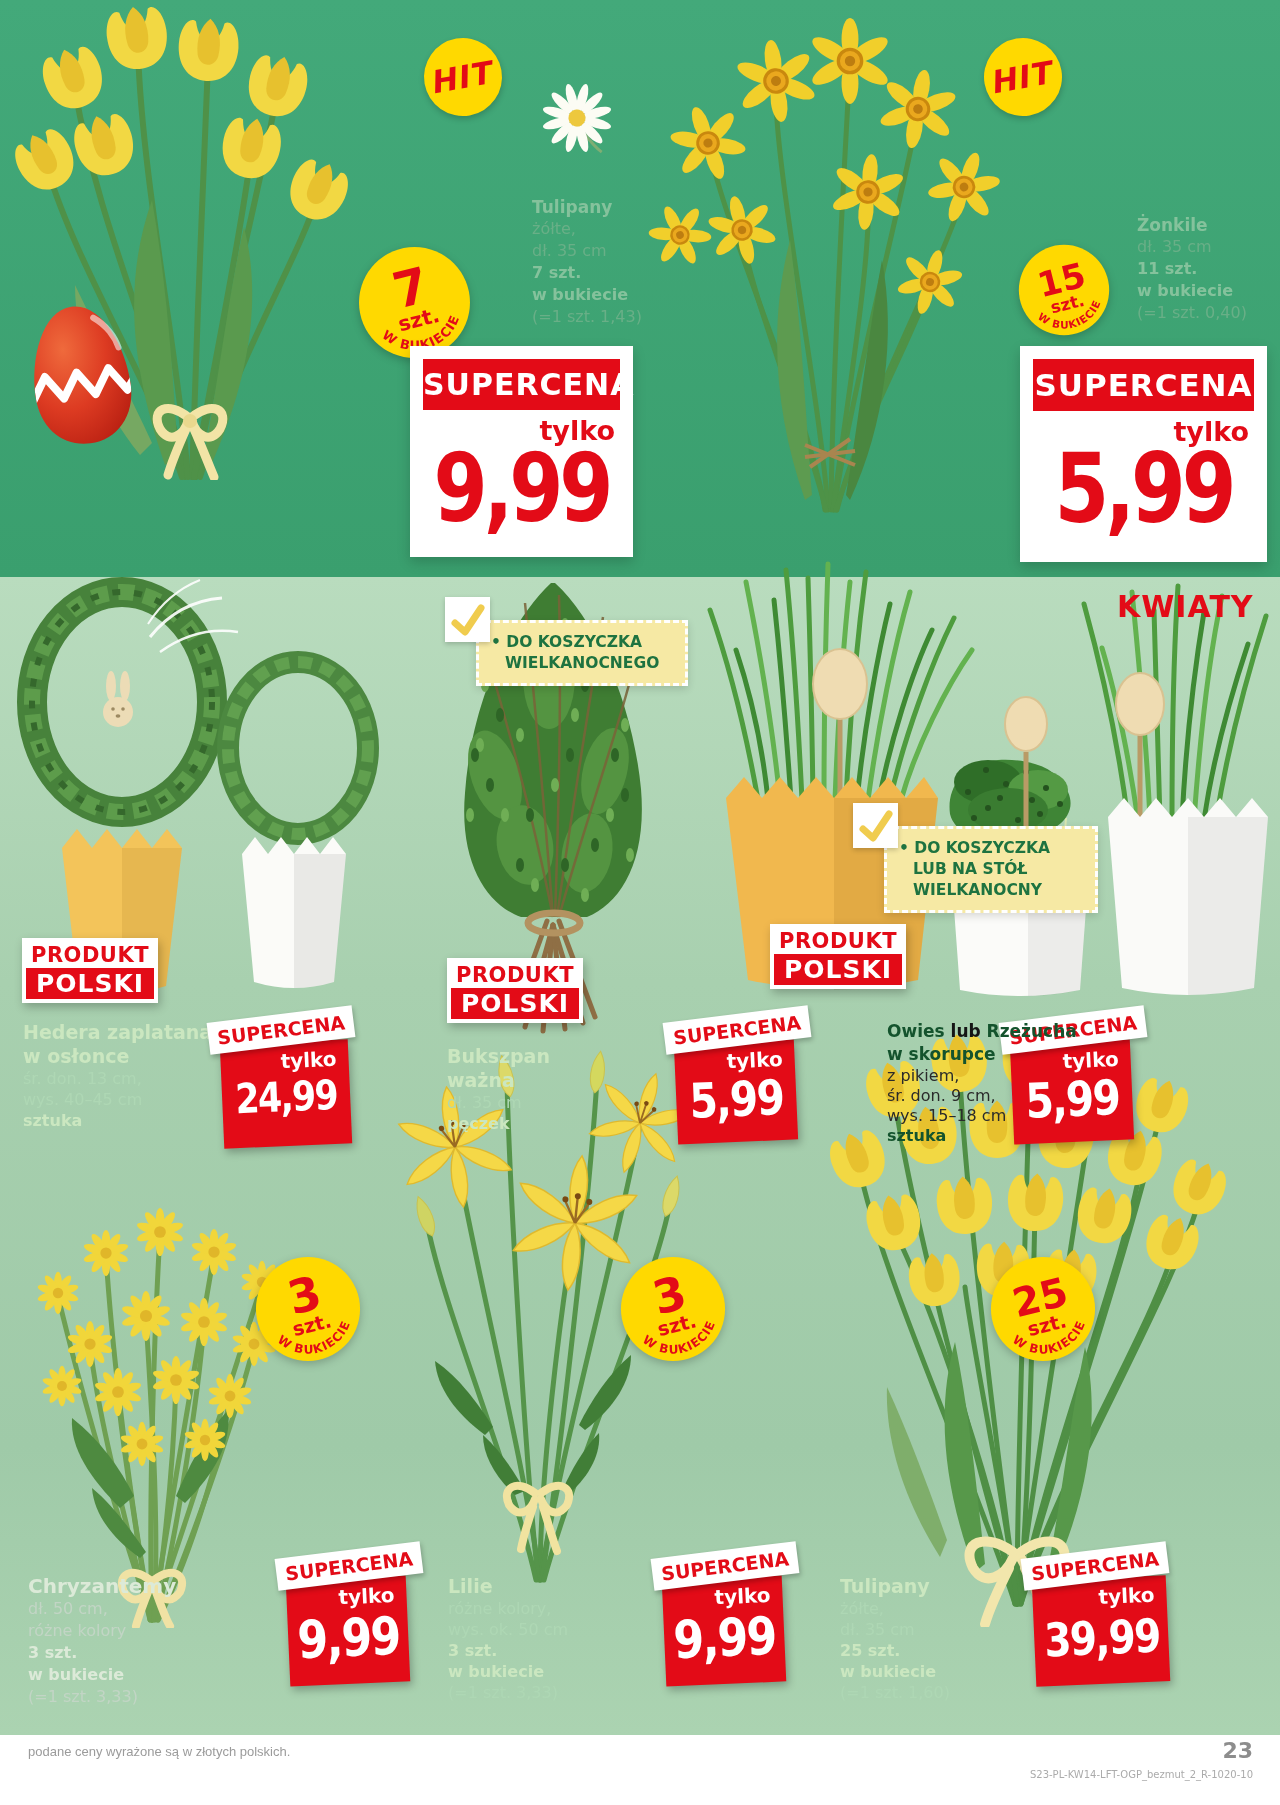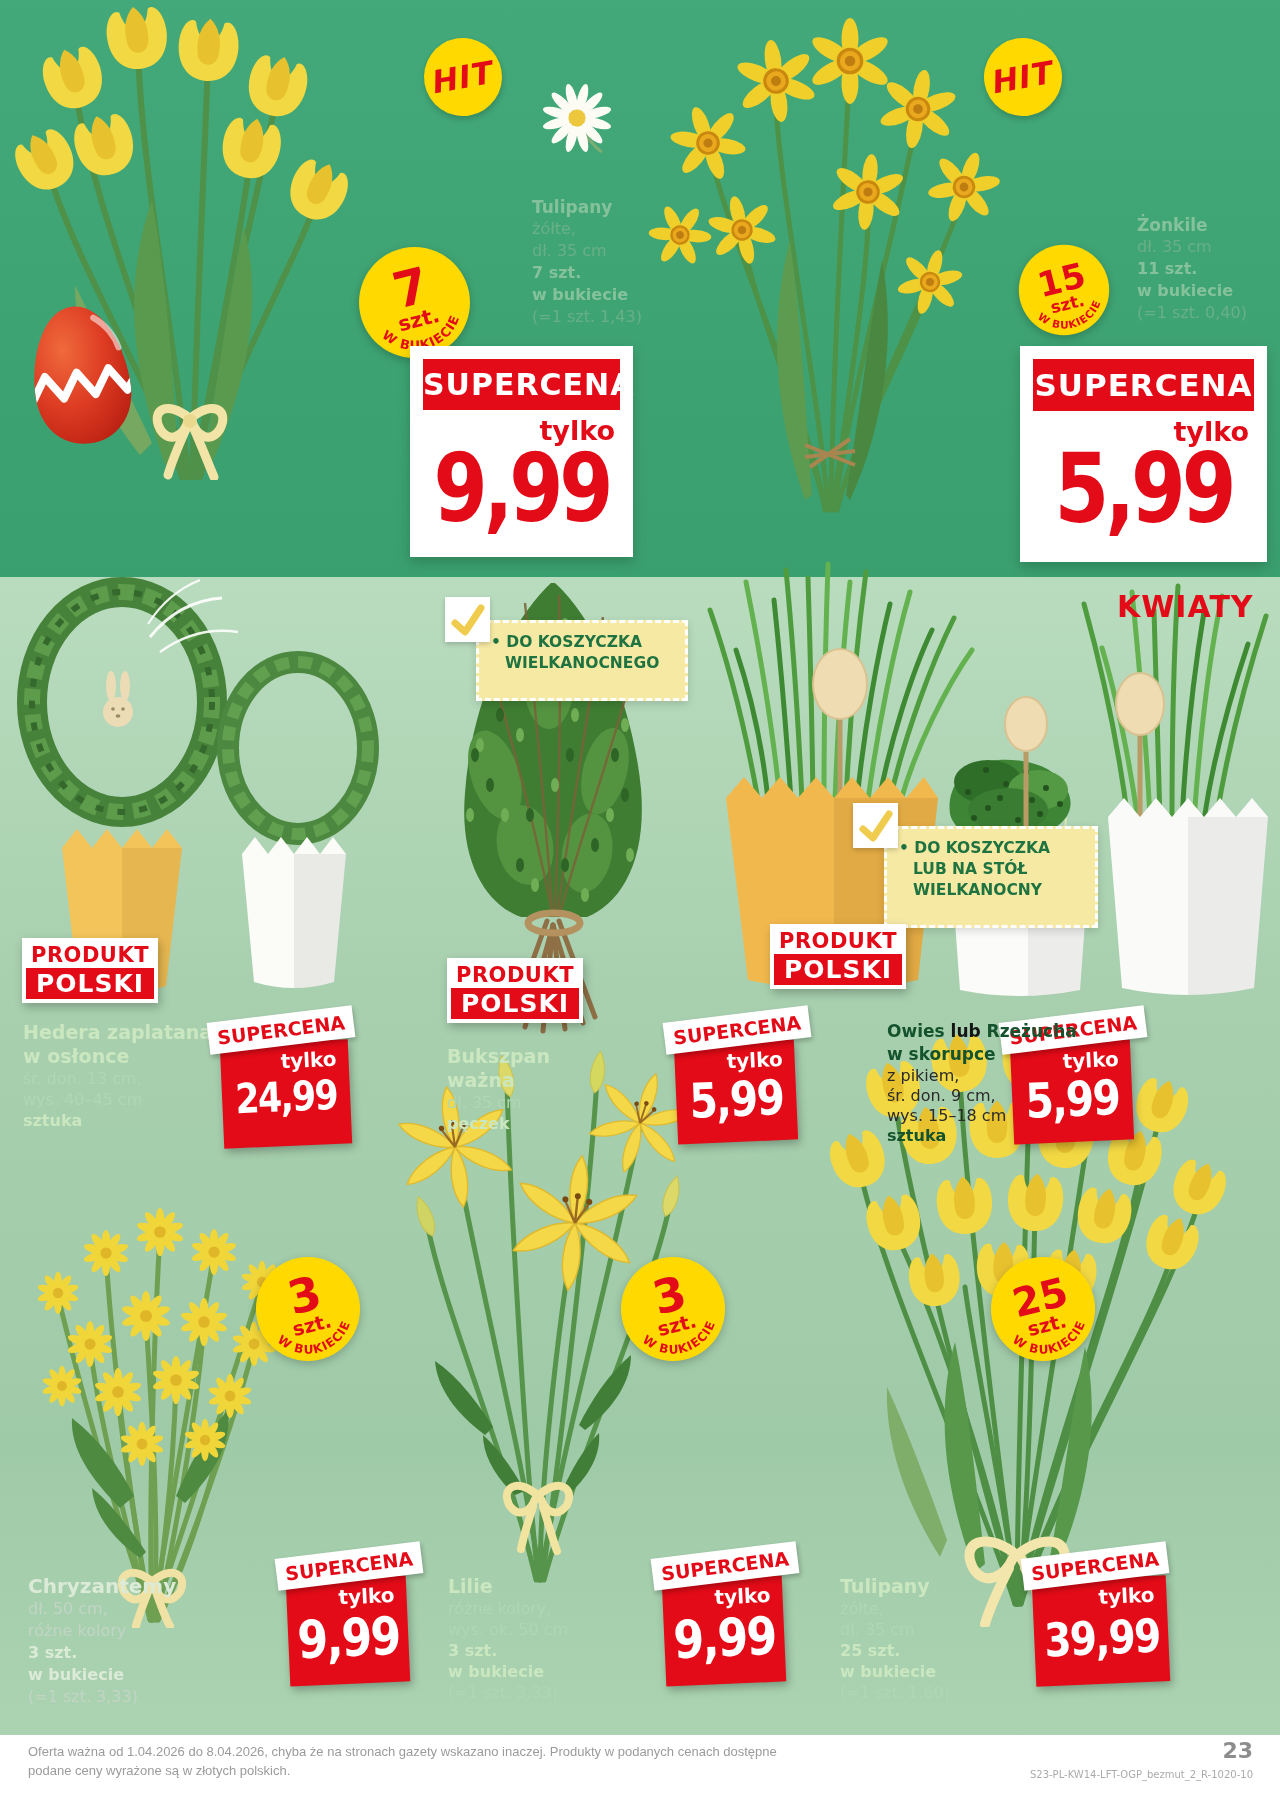--- a/index.html
+++ b/index.html
@@ -58,21 +58,21 @@
   .tag .lab{position:absolute;left:0;top:0;background:#fff;color:#e30b17;font-weight:800;font-size:19px;
             padding:5px 9px;transform:rotate(-7deg);box-shadow:1px 3px 5px rgba(0,0,0,.25);white-space:nowrap}
 
   
   .pp{background:#fff;padding:4px;box-shadow:2px 4px 9px rgba(0,0,0,.25)}
   .pp .p1{color:#e30b17;font-weight:800;font-size:21px;text-align:center;padding:1px 5px;letter-spacing:.5px}
   .pp .p2{background:#e30b17;color:#fff;font-weight:800;font-size:25px;text-align:center;padding:1px 5px;letter-spacing:1px}
 
   
   .note{background:#f6e9a4;border:3px dashed #fff;color:#1e7340;font-weight:800;font-size:15.5px;line-height:21px;
-        padding:9px 8px 24px 12px;box-shadow:0 3px 8px rgba(0,0,0,.14)}
+        padding:9px 8px 9px 12px;box-shadow:0 3px 8px rgba(0,0,0,.14)}
   .note .ind{padding-left:14px}
   .chk{width:45px;height:45px;background:#fff;box-shadow:0 2px 5px rgba(0,0,0,.2);display:flex;align-items:center;justify-content:center}
 
   .kwiaty{color:#e30b17;font-weight:800;font-size:30px;letter-spacing:1px}
 
   .foot-text{color:#9b9b9b;font-size:13px;line-height:18.5px;font-family:"Liberation Sans",sans-serif}
   .foot-num{color:#8d8d8d;font-weight:700;font-size:22px}
   .foot-code{color:#ababab;font-size:10px}
 </style>
 </head>
@@ -762,19 +762,18 @@
 
   <div class="tag ui" style="left:1022px;top:1550px;width:158px;height:160px">
     <div class="bod" style="left:12px;top:28px;width:134px;height:106px">
       <div class="ty">tylko</div>
       <div class="pr" style="font-size:46px;line-height:58px">39,99</div>
     </div>
     <div class="lab">SUPERCENA</div>
   </div>
 
   <div class="abs ui foot-text" style="left:28px;top:1743px">
-    <div>Oferta ważna od 1.04.2026 do 8.04.2026, chyba że na stronach gazety wskazano inaczej. Produkty w podanych cenach dostępne</div>
     <div>podane ceny wyrażone są w złotych polskich.</div>
   </div>
   <div class="abs ui foot-num" style="right:27px;top:1738px">23</div>
   <div class="abs ui foot-code" style="right:27px;top:1769px">S23-PL-KW14-LFT-OGP_bezmut_2_R-1020-10</div>
 
 </div>
 
 </body></html>

